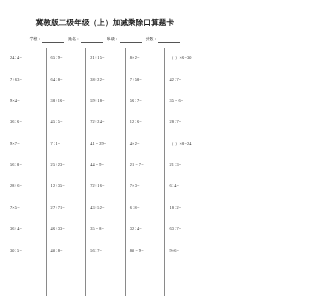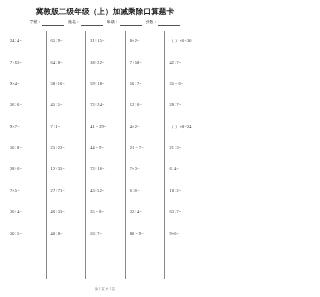--- a/index.html
+++ b/index.html
@@ -22,21 +22,21 @@
     padding: 0;
     background: #ffffff;
   }
   
   .title {
     text-align: center;
     font-size: 7.6px;
     font-weight: bold;
     letter-spacing: 0.1px;
     color: #1a1a1a;
-    margin: 0;
+    margin: 11px;
     padding-top: 8px;
     line-height: 1;
     white-space: nowrap;
   }
   
   .header-fields {
     display: flex;
     justify-content: center;
     align-items: flex-end;
     gap: 4px;

